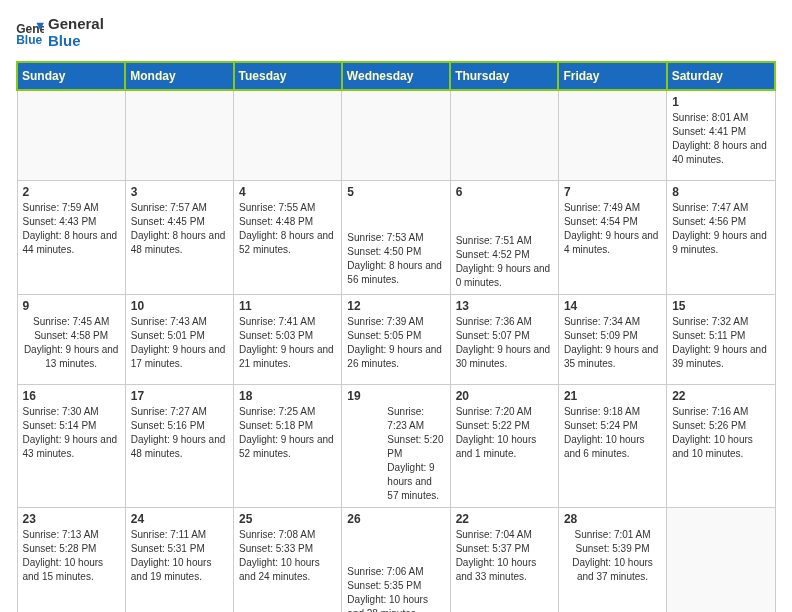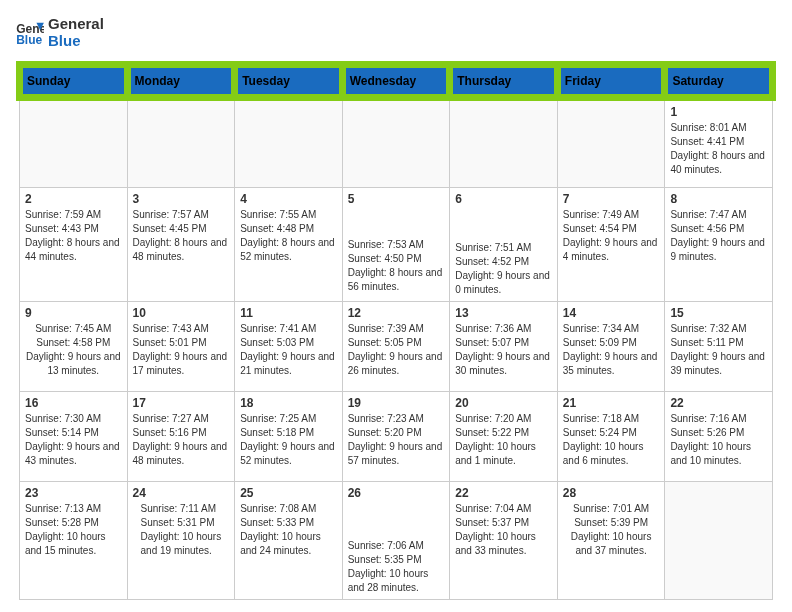--- a/index.html
+++ b/index.html
@@ -38,26 +38,26 @@
       font-size: 16px;
       color: #555;
     }
     table {
       width: 100%;
       border-collapse: collapse;
       table-layout: fixed;
     }
     th {
       background-color: #1a6bbf;
-      color: #000000;
+      color: #fef9c3;
       font-size: 12px;
       font-weight: bold;
       padding: 6px 4px;
       text-align: left;
-      border: 7px solid #84cc16;
+      border: 2px solid #84cc16;
     }
     td {
       border: 1px solid #ccc;
       vertical-align: top;
       padding: 4px 5px;
       height: 90px;
       background: #fff;
       font-size: 10.5px;
       color: #333;
     }
@@ -225,53 +225,53 @@
 Daylight: 9 hours and 48 minutes.</div>
         </td>
         <td>
           <div class="day-num">18</div>
           <div class="day-info" style="white-space: pre-line;">Sunrise: 7:25 AM
 Sunset: 5:18 PM
 Daylight: 9 hours and 52 minutes.</div>
         </td>
         <td>
           <div class="day-num">19</div>
-          <div class="day-info" style="white-space: pre-line;">Sunrise: 7:23 AM
+          <div class="day-info" style="white-space: pre-line; margin-left: 40px;">Sunrise: 7:23 AM
 Sunset: 5:20 PM
 Daylight: 9 hours and 57 minutes.</div>
         </td>
         <td>
           <div class="day-num">20</div>
           <div class="day-info" style="white-space: pre-line;">Sunrise: 7:20 AM
 Sunset: 5:22 PM
 Daylight: 10 hours and 1 minute.</div>
         </td>
         <td>
           <div class="day-num">21</div>
-          <div class="day-info" style="white-space: pre-line;">Sunrise: 7:18 AM
+          <div class="day-info" style="white-space: pre-line;">Sunrise: 9:18 AM
 Sunset: 5:24 PM
 Daylight: 10 hours and 6 minutes.</div>
         </td>
         <td>
           <div class="day-num">22</div>
           <div class="day-info" style="white-space: pre-line;">Sunrise: 7:16 AM
 Sunset: 5:26 PM
 Daylight: 10 hours and 10 minutes.</div>
         </td>
       </tr>
       <tr>
         <td>
           <div class="day-num">23</div>
           <div class="day-info" style="white-space: pre-line;">Sunrise: 7:13 AM
 Sunset: 5:28 PM
 Daylight: 10 hours and 15 minutes.</div>
         </td>
         <td>
           <div class="day-num">24</div>
-          <div class="day-info" style="white-space: pre-line; margin-left: 8px;">Sunrise: 7:11 AM
+          <div class="day-info" style="white-space: pre-line;">Sunrise: 7:11 AM
 Sunset: 5:31 PM
 Daylight: 10 hours and 19 minutes.</div>
         </td>
         <td>
           <div class="day-num">25</div>
           <div class="day-info" style="white-space: pre-line;">Sunrise: 7:08 AM
 Sunset: 5:33 PM
 Daylight: 10 hours and 24 minutes.</div>
         </td>
         <td>

